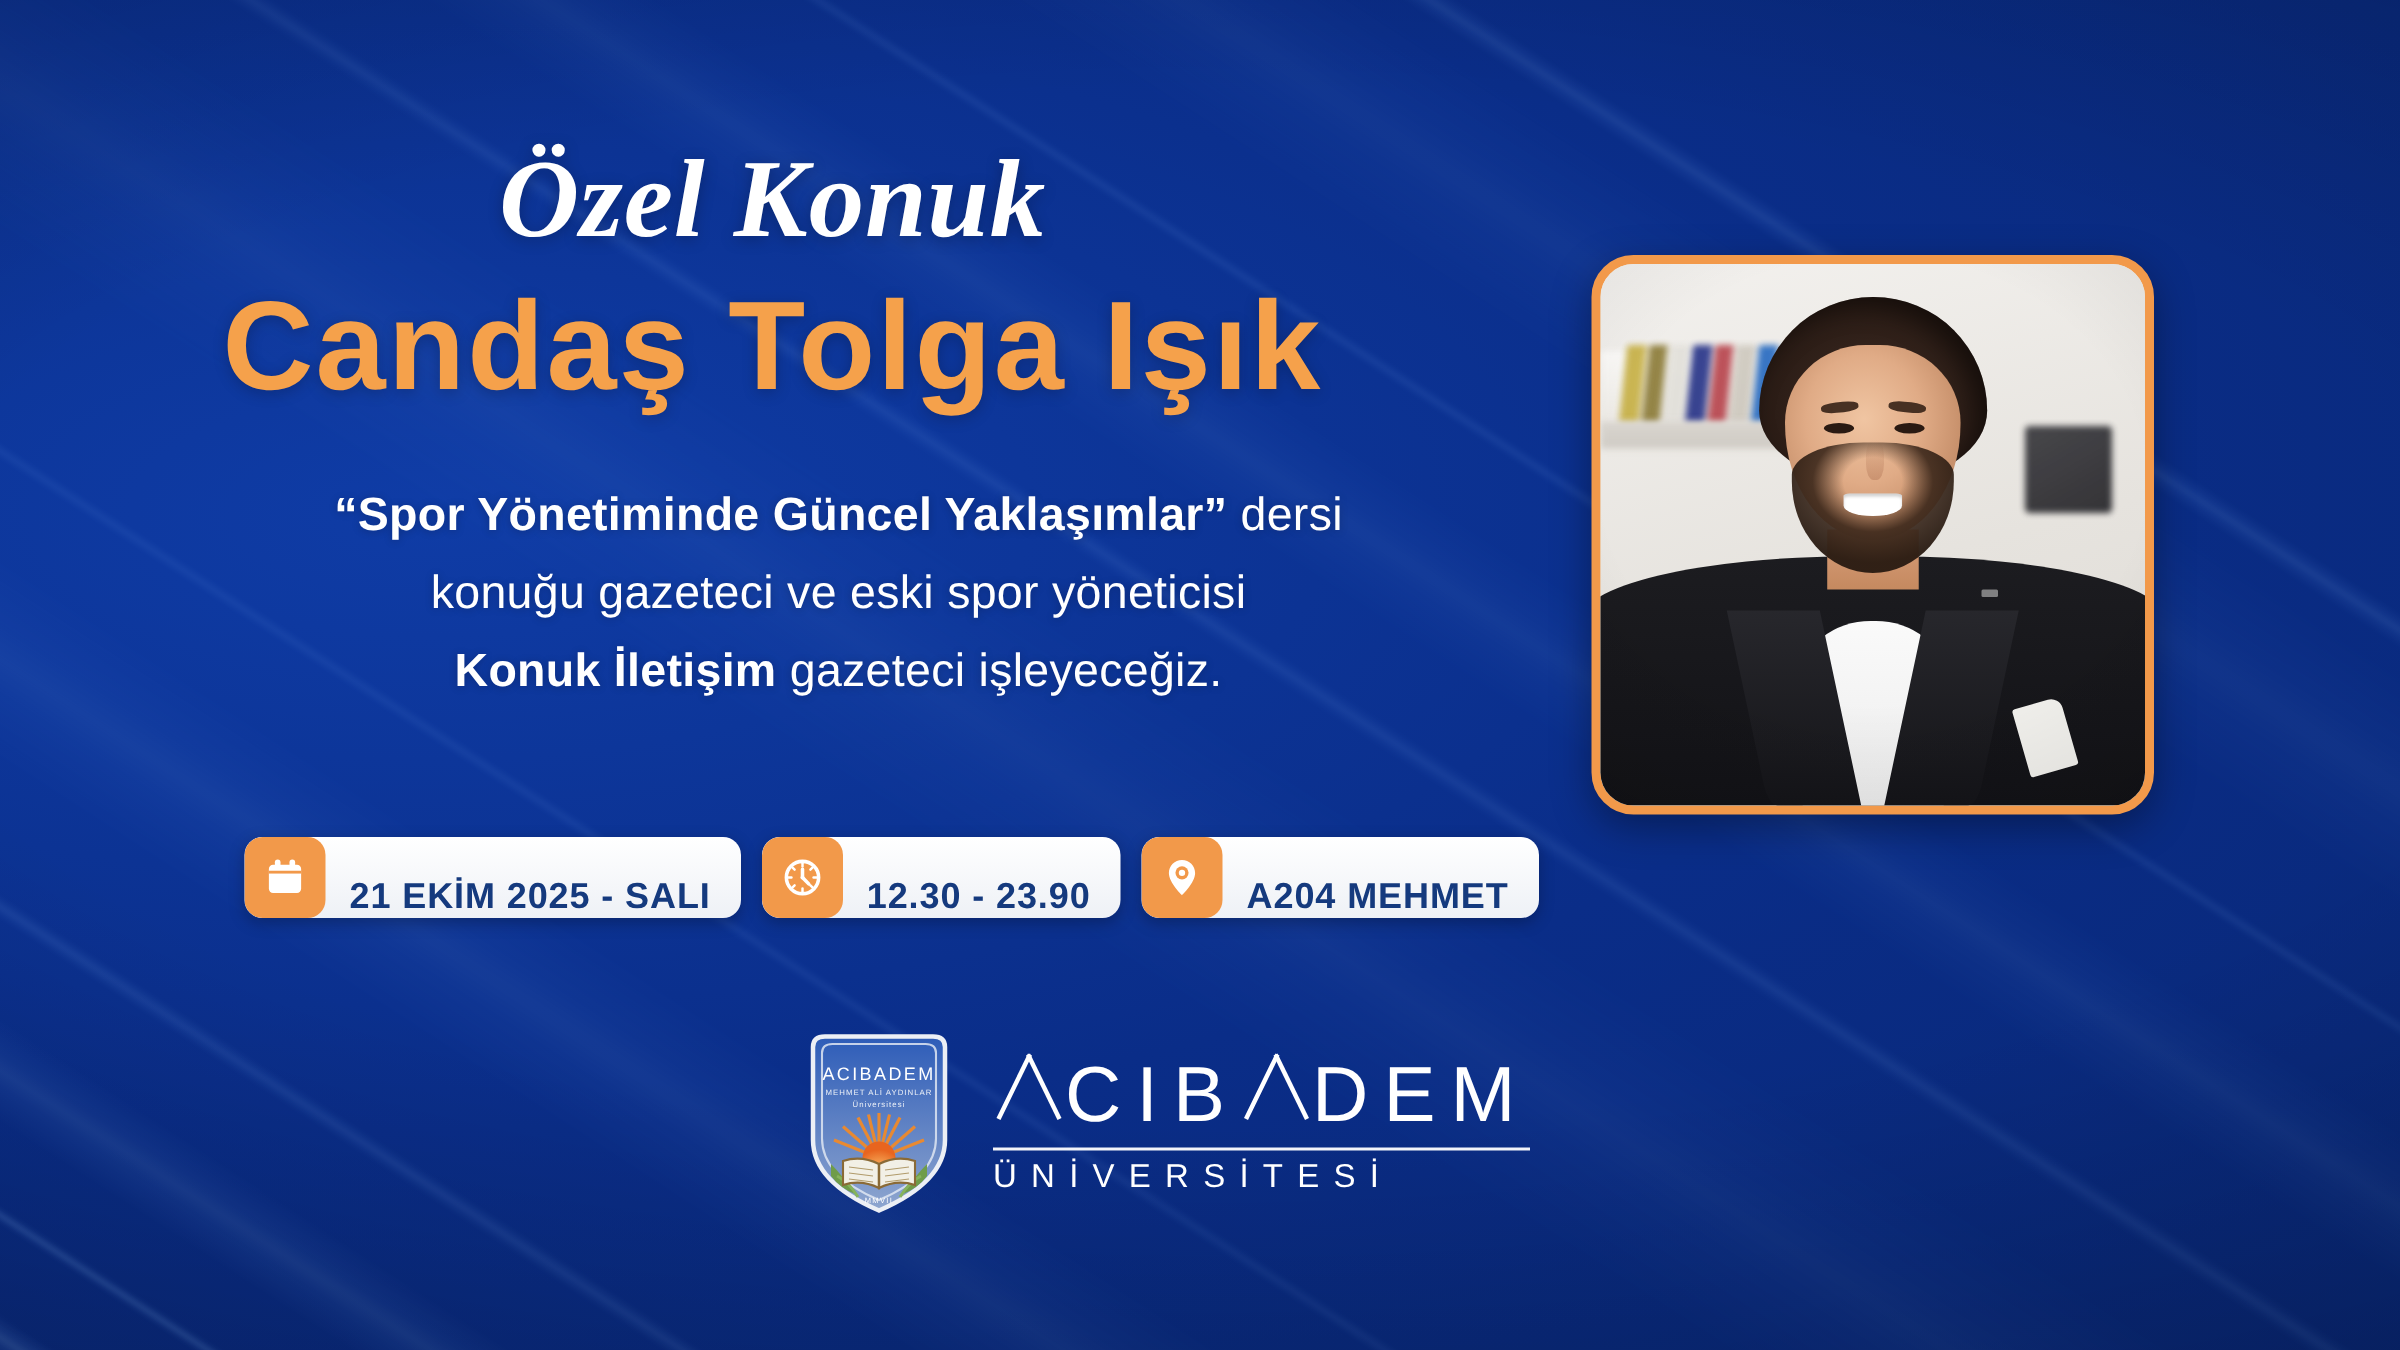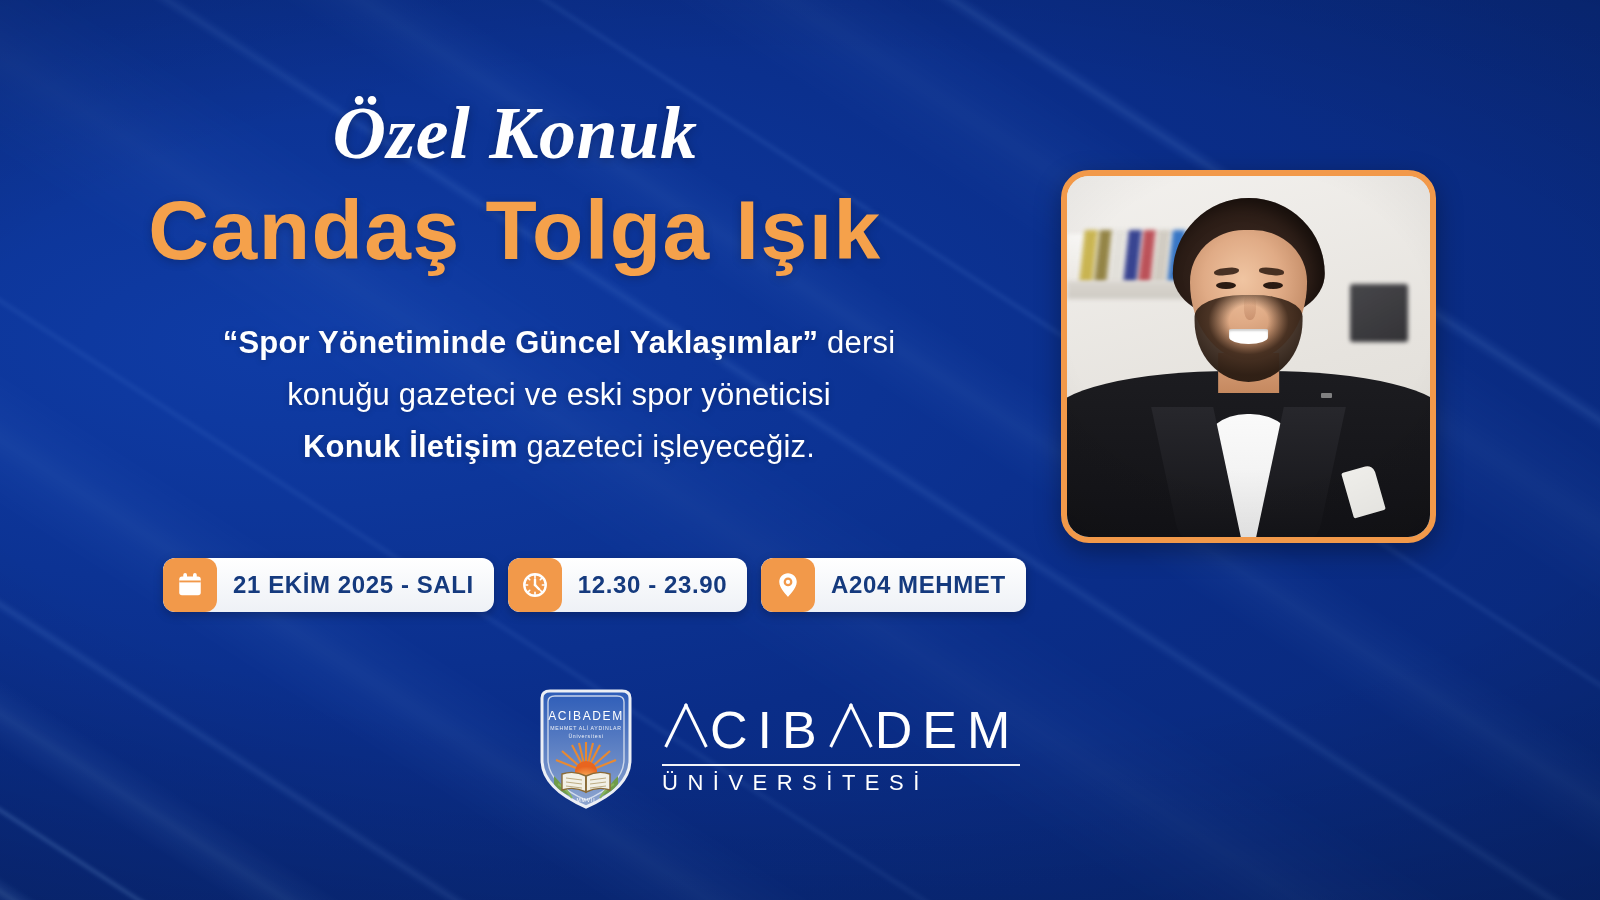--- a/index.html
+++ b/index.html
@@ -88,21 +88,21 @@
   .body-block .ln{ display:block; white-space:nowrap; }
   .b { font-weight:700; }
   .or{ color:#f5a14b; font-weight:700; }
 
   
   .badges{
     position:absolute; left:163px; top:558px;
     display:flex; gap:14px; align-items:center;
   }
   .badge{
-    display:flex; align-items:center;
+    display:flex; align-items:flex-end;
     height:54px;
     background:linear-gradient(180deg,#ffffff 0%,#eef1f6 100%);
     border-radius:12px;
     padding-right:20px;
     box-shadow:0 3px 10px rgba(0,0,0,.25);
     overflow:hidden;
   }
   .badge .ico{
     width:54px; height:54px; flex:0 0 54px;
     background:#f2994a;

